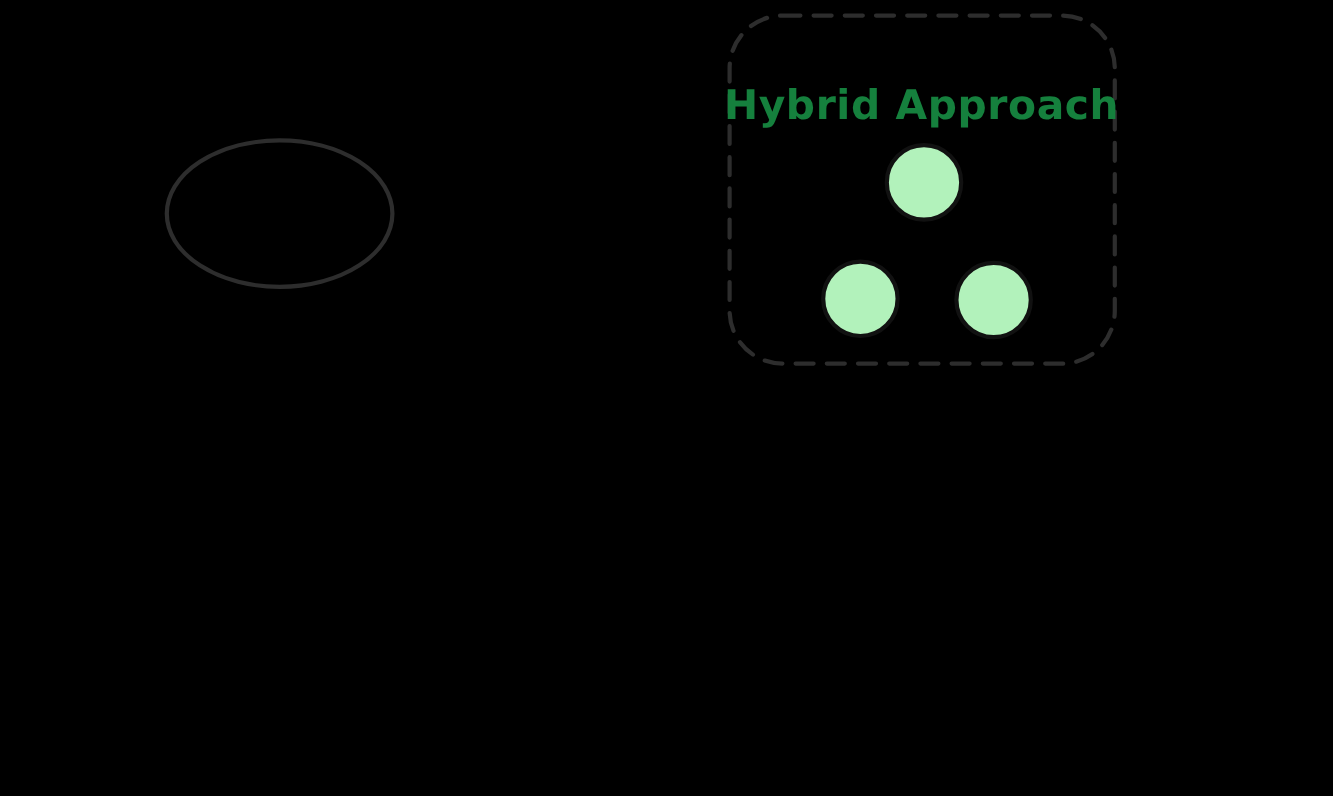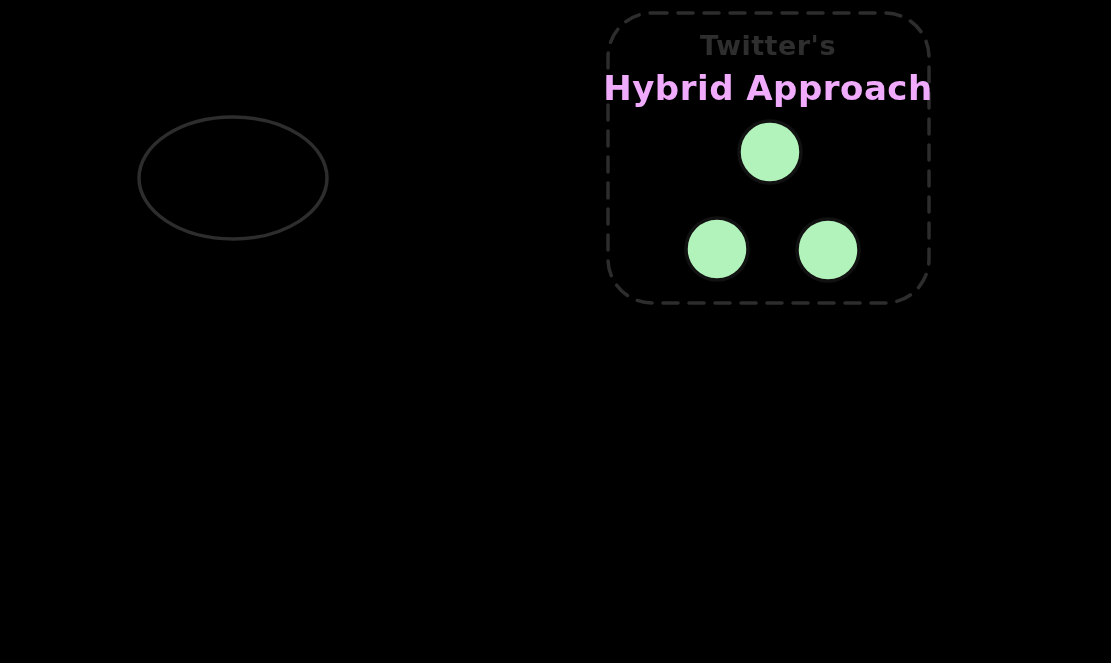--- a/index.html
+++ b/index.html
@@ -41,37 +41,36 @@
     top: 30px;
     width: 322px;
     font-size: 27px;
     color: #2e2e2e;
   }
   .box-title-2 {
     left: 597px;
     top: 68px;
     width: 342px;
     font-size: 34px;
-    color: #f0abfc;
+    color: #15803d;
   }
 </style>
 </head>
 <body>
 
 <div class="canvas">
 
   <svg class="diagram-svg" viewBox="0 0 1111 663" xmlns="http://www.w3.org/2000/svg">
 
     <ellipse cx="233" cy="178" rx="94" ry="61" fill="none" stroke-width="3.5" stroke-linecap="round" stroke="#2d2d2d"></ellipse>
 
     <rect x="608" y="13" width="321" height="290" rx="44" ry="44" fill="none" stroke-width="3.5" stroke-dasharray="15 11" stroke-linecap="round" stroke="#2d2d2d"></rect>
 
     <circle cx="770" cy="152" r="31" stroke-width="3.5" stroke="#111111" fill="#b2f2bb"></circle>
     <circle cx="717" cy="249" r="31" stroke-width="3.5" stroke="#111111" fill="#b2f2bb"></circle>
     <circle cx="828" cy="250" r="31" stroke-width="3.5" stroke="#111111" fill="#b2f2bb"></circle>
   </svg>
 
 
-  <div class="label box-title-1">Twitter's</div>
 
   <div class="label box-title-2">Hybrid Approach</div>
 
 </div>
 
 </body></html>

